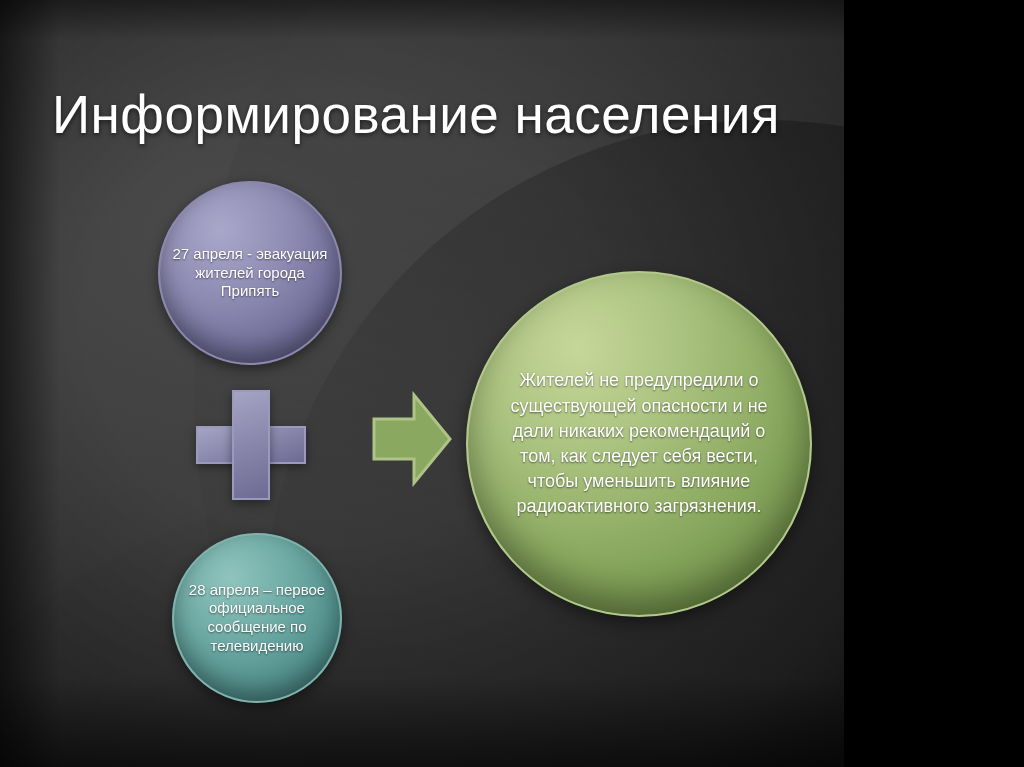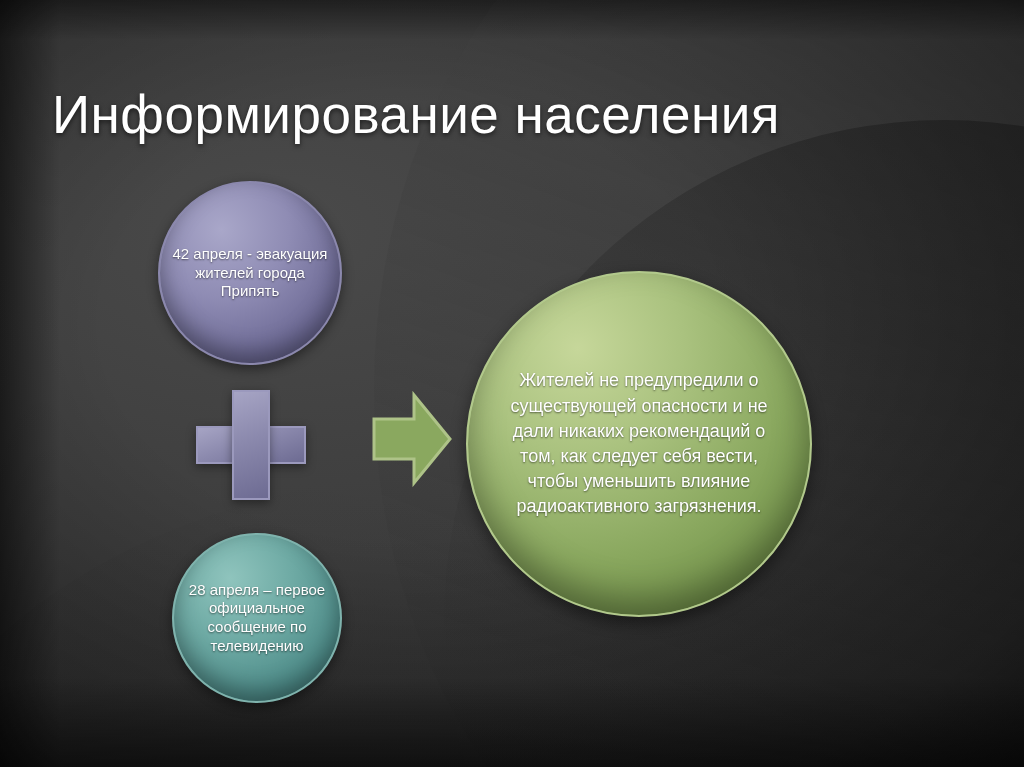--- a/index.html
+++ b/index.html
@@ -2,21 +2,21 @@
 <html lang="ru"><head>
 <meta charset="utf-8">
 <style>
   html, body {
     margin: 0;
     padding: 0;
     background: #000;
   }
   #slide {
     position: relative;
-    width: 1024px;
+    width: 844px;
     height: 767px;
     overflow: hidden;
     background: #3a3a3a;
     font-family: "Liberation Sans", sans-serif;
     color: #ffffff;
   }
   
   .bg-base {
     position: absolute;
     inset: 0;
@@ -187,21 +187,21 @@
   <div class="bg-swoosh-2"></div>
   <div class="bg-swoosh-3"></div>
   <div class="bg-edge-left"></div>
   <div class="bg-edge-top"></div>
   <div class="bg-edge-bottom"></div>
   <div class="bg-vignette"></div>
 
   <h1 class="title">Информирование населения</h1>
 
   <div class="circle" id="circle-evacuation">
-    <span class="txt">42 апреля  - эвакуация жителей города Припять</span>
+    <span class="txt">27 апреля  - эвакуация жителей города Припять</span>
   </div>
 
   <div id="plus-sign">
     <span class="bar h"></span>
     <span class="bar v"></span>
   </div>
 
   <div class="circle" id="circle-broadcast">
     <span class="txt">28 апреля – первое официальное сообщение по телевидению</span>
   </div>

